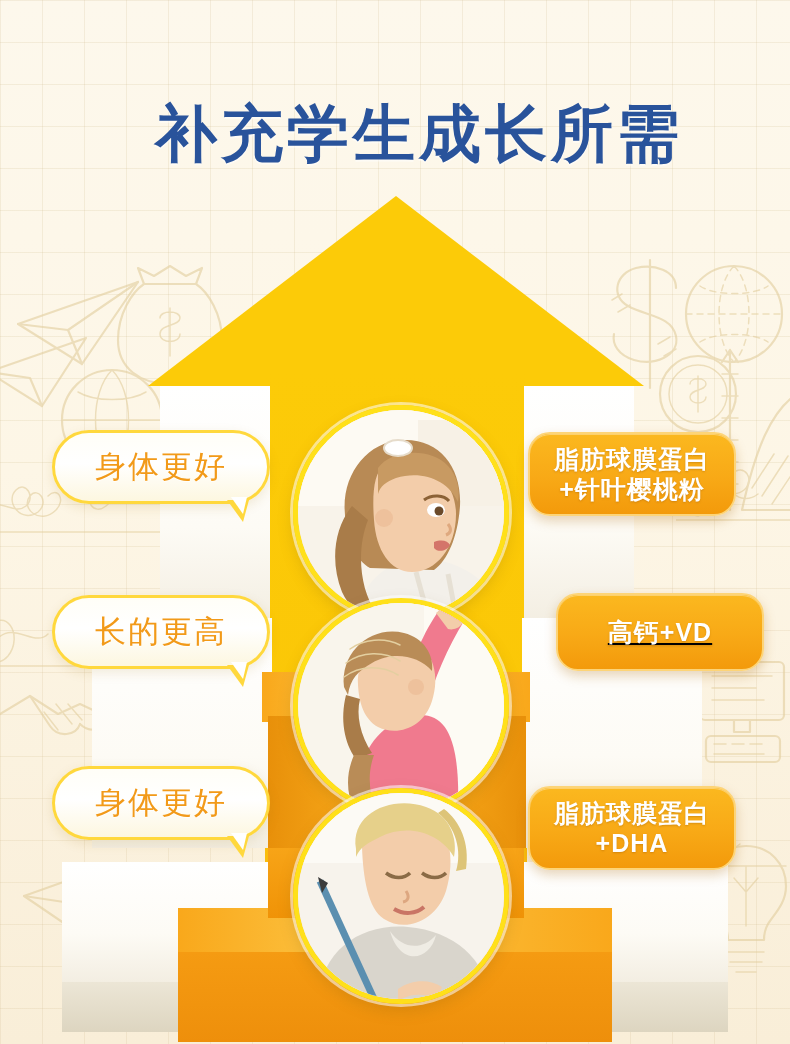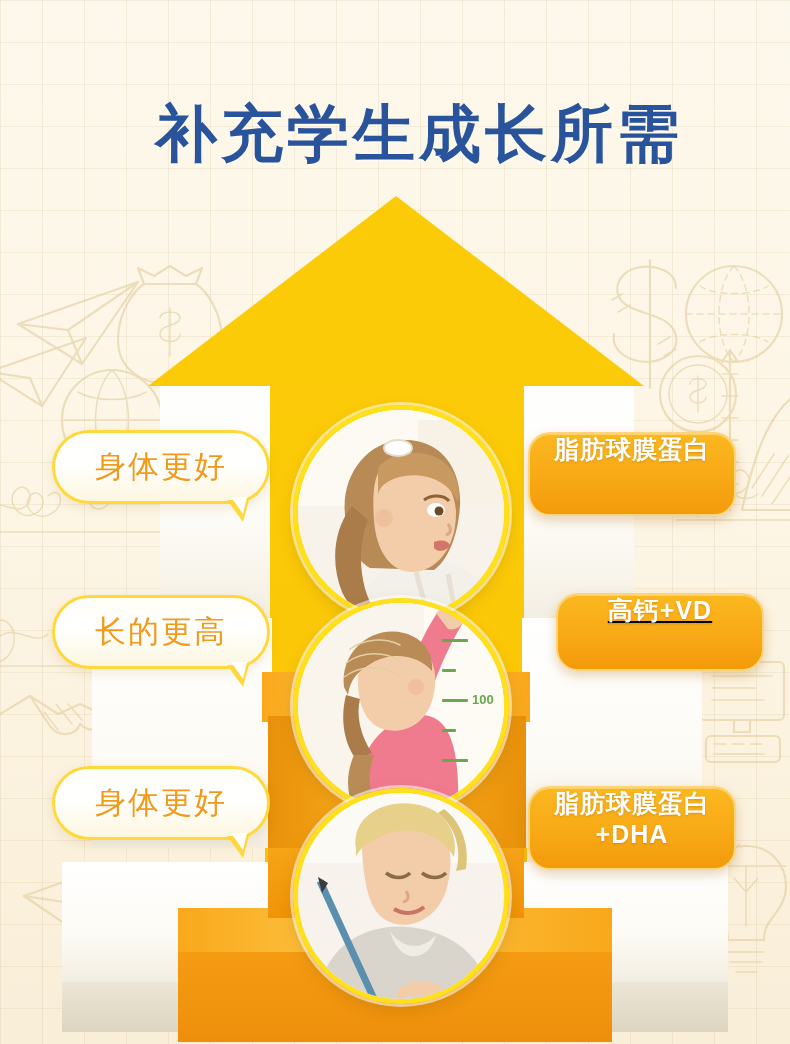--- a/index.html
+++ b/index.html
@@ -95,21 +95,21 @@
     border-right:4px solid transparent;
     border-top:17px solid #ffffff;
   }
 
   
   .tag{
     position:absolute;
     background:linear-gradient(180deg,#fbb81f 0%,#f8a916 55%,#f39a0b 100%);
     border:2px solid #fdd477;
     border-radius:22px;
-    display:flex;align-items:flex-start;justify-content:center;
+    display:flex;align-items:center;justify-content:center;
     text-align:center;
     box-shadow:0 5px 12px rgba(170,105,10,.28), inset 0 1px 0 rgba(255,255,255,.35);
   }
   .tag .ttxt{
     color:#ffffff;font-size:25px;font-weight:bold;line-height:1.22;
     letter-spacing:1px;
     text-shadow:0 1px 2px rgba(150,85,5,.35);
   }
 
   
@@ -331,28 +331,20 @@
         <path d="M60 82 C58 50 86 32 114 40 C136 46 142 74 134 98 C126 124 100 134 80 124 C66 116 61 100 60 82 Z" fill="#f3cdaa"></path>
 
         <path d="M46 84 C42 48 74 22 106 30 C126 35 136 52 134 68 C120 52 94 48 74 60 C60 68 52 76 50 92 Z" fill="#b98c57"></path>
         <path d="M48 92 C42 116 46 140 58 156 L74 150 C62 132 58 112 62 96 Z" fill="#a97c49"></path>
         <path d="M56 152 C48 170 48 190 56 206 L78 206 C70 188 70 168 76 152 Z" fill="#b98c57"></path>
         <path class="dk2" d="M52 46 c14 -10 34 -12 50 -4 M48 60 c16 -12 38 -12 54 -2 M46 74 c16 -12 38 -12 54 -2" stroke="#a97c49" stroke-width="3" fill="none"></path>
 
         <circle cx="118" cy="84" r="8" fill="#eec19c"></circle>
       </svg>
       
-      <div class="ruler" style="left:140px;top:0;width:66px;height:206px;">
-        <div class="m" style="left:4px;top:36px;width:26px;"></div>
-        <div class="m" style="left:4px;top:66px;width:14px;"></div>
-        <div class="m" style="left:4px;top:96px;width:26px;"></div>
-        <div class="m" style="left:4px;top:126px;width:14px;"></div>
-        <div class="m" style="left:4px;top:156px;width:26px;"></div>
-        <div class="lbl" style="left:34px;top:89px;font-size:13px;">100</div>
-      </div>
     </div>
   </div>
 
   <div class="photo" style="left:293px;top:788px;width:206px;height:206px;">
     <div class="ph" style="background:linear-gradient(200deg,#fbf8f2 0%,#f4efe6 55%,#e9e2d6 100%);">
       <svg width="206" height="206" viewBox="0 0 206 206">
         <rect x="0" y="0" width="206" height="206" fill="#f7f3ec"></rect>
         <rect x="0" y="0" width="206" height="70" fill="#fcfaf5"></rect>
 
         <path d="M20 206 C24 156 64 130 110 134 C156 138 188 166 192 206 Z" fill="#d9d5cc"></path>
@@ -395,20 +387,21 @@
   <div class="bubble" style="left:52px;top:766px;width:212px;height:68px;">
     <span class="btxt">身体更好</span>
     <span class="tail">
         <i></i>
       </span>
   </div>
 
   <div class="tag" style="left:528px;top:432px;width:204px;height:80px;">
     <span class="ttxt">
       <span>脂肪球膜蛋白</span><br>
+      <span>+针叶樱桃粉</span>
     </span>
   </div>
 
   <div class="tag" style="left:556px;top:593px;width:204px;height:74px;text-decoration:underline;">
     <span class="ttxt">
       <span>高钙+VD</span>
     </span>
   </div>
 
   <div class="tag" style="left:528px;top:786px;width:204px;height:80px;">

